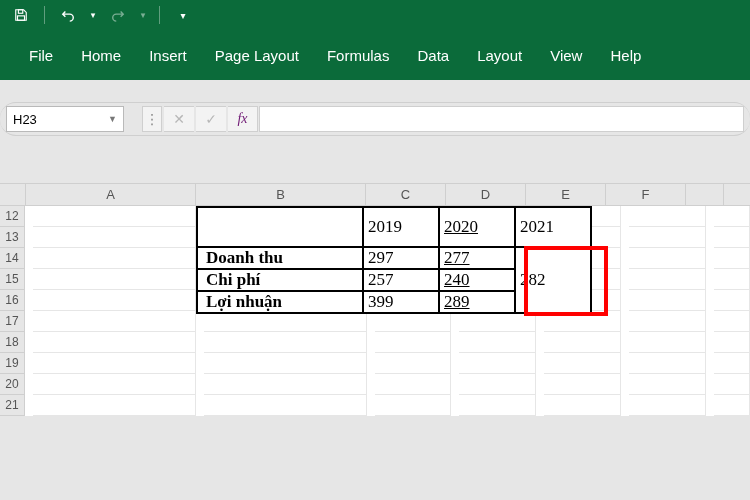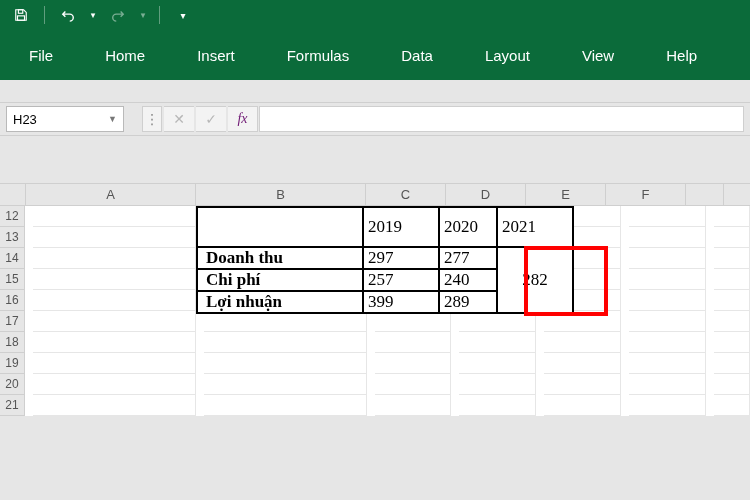--- a/index.html
+++ b/index.html
@@ -4,24 +4,24 @@
 <style>
   * { box-sizing: border-box; margin: 0; padding: 0; font-family: "Segoe UI", Arial, sans-serif; }
   body { background: #e6e6e6; width: 750px; height: 500px; overflow: hidden; user-select: none; }
 
   .titlebar { background: #0b6b3a; height: 30px; display: flex; align-items: center; padding: 0 8px; gap: 6px; }
   .qat-btn { width: 26px; height: 26px; display: flex; align-items: center; justify-content: center; color: #fff; }
   .qat-btn svg { width: 14px; height: 14px; fill: #fff; stroke: #fff; }
   .faded { opacity: .45; }
   .qat-sep { width: 1px; height: 18px; background: rgba(255,255,255,.35); margin: 0 4px; }
 
-  .ribbon-tabs { background: #0b6b3a; height: 50px; display: flex; align-items: center; gap: 44px; padding: 0 25px; color: #fff; font-size: 15px; }
+  .ribbon-tabs { background: #0b6b3a; height: 50px; display: flex; align-items: center; gap: 20px; padding: 0 25px; color: #fff; font-size: 15px; }
   .ribbon-tab { padding: 6px 4px; cursor: pointer; }
 
-  .formula-row { background: #e6e6e6; height: 34px; display: flex; align-items: center; border-top: 1px solid #cfcfcf; border-bottom: 1px solid #cfcfcf; margin-top: 22px; }
+  .formula-row { background: #e6e6e6; height: 34px; display: flex; align-items: center; border-top: 1px solid #cfcfcf; border-bottom: 1px solid #cfcfcf; margin-top: 22px; border-radius: 16px; }
   .name-box { background: #fff; border: 1px solid #b9b9b9; height: 26px; width: 118px; margin-left: 6px; display: flex; align-items: center; padding: 0 6px; font-size: 13px; justify-content: space-between; }
   .name-box .caret { font-size: 9px; color: #777; }
   .fn-bar { display: flex; align-items: center; margin-left: 18px; gap: 2px; }
   .fn-dots { height: 26px; width: 20px; display: flex; align-items: center; justify-content: center; color: #888; font-size: 14px; border: 1px solid #cfcfcf; background: #f3f3f3; }
   .fn-btn { height: 26px; width: 30px; display: flex; align-items: center; justify-content: center; color: #b7b7b7; border-top: 1px solid #cfcfcf; border-bottom: 1px solid #cfcfcf; background: #f3f3f3; font-size: 14px; }
   .fn-btn.fx { font-style: italic; font-family: "Times New Roman", serif; color: #701a75; border-right: 1px solid #cfcfcf; }
   .fbar-input { flex: 1; height: 26px; background: #fff; border: 1px solid #cfcfcf; margin-left: 1px; margin-right: 6px; }
 
   .spacer-strip { height: 48px; background: #e6e6e6; border-bottom: 1px solid #cfcfcf; }
 
@@ -35,21 +35,21 @@
 
   
   .cA { width: 170px; } .cB { width: 170px; } .cC { width: 80px; } .cD { width: 80px; } .cE { width: 80px; } .cF { width: 80px; } .cG { width: 38px; }
 
   .overlay-table { position: absolute; left: 196px; top: 22px;  }
   .ot { border-collapse: collapse; }
   .ot td { border: 2px solid #000; font-family: "Times New Roman", serif; font-size: 17px; padding: 0 4px; background: #fff; }
   .ot .hdr { height: 40px; vertical-align: middle; }
   .ot .lbl { font-weight: bold; }
   .ot .rcell { height: 21px; }
-  .ot .b0 { width: 166px; padding-left: 8px; } .ot .c0 { width: 76px; } .ot .d0 { width: 58px; } .ot .e0 { width: 76px; }
+  .ot .b0 { width: 166px; padding-left: 8px; } .ot .c0 { width: 76px; } .ot .d0 { width: 76px; text-decoration: underline; } .ot .e0 { width: 76px; }
 
   .highlight-frame { position: absolute; border: 4px solid #ff0000; pointer-events:none; }
 </style>
 </head>
 <body>
 
 <div class="titlebar">
   <div class="qat-btn">
     <svg viewBox="0 0 16 16">
         <path d="M2 2h9l3 3v9H2z" fill="none" stroke-width="1.3"></path>
@@ -71,20 +71,21 @@
   </div>
   <div class="qat-btn faded" style="width:12px;font-size:9px;">▾</div>
   <div class="qat-sep"></div>
   <div class="qat-btn" style="font-size:10px;">▾</div>
 </div>
 
 <div class="ribbon-tabs">
   <div class="ribbon-tab">File</div>
   <div class="ribbon-tab">Home</div>
   <div class="ribbon-tab">Insert</div>
+  <div class="ribbon-tab">Page Layout</div>
   <div class="ribbon-tab">Formulas</div>
   <div class="ribbon-tab">Data</div>
   <div class="ribbon-tab">Layout</div>
   <div class="ribbon-tab">View</div>
   <div class="ribbon-tab">Help</div>
 </div>
 
 <div class="formula-row">
   <div class="name-box">
     <span>H23</span>
@@ -222,21 +223,21 @@
           <tr>
         <td class="b0 hdr"></td>
         <td class="c0 hdr">2019</td>
         <td class="d0 hdr">2020</td>
         <td class="e0 hdr">2021</td>
       </tr>
       <tr>
         <td class="b0 rcell lbl">Doanh thu</td>
         <td class="c0 rcell">297</td>
         <td class="d0 rcell">277</td>
-        <td class="e0" rowspan="3" style="text-align:center;vertical-align:middle;">282</td>
+        <td class="e0" rowspan="3" style="text-align:left;vertical-align:middle;">282</td>
       </tr>
       <tr>
         <td class="b0 rcell lbl">Chi phí</td>
         <td class="c0 rcell">257</td>
         <td class="d0 rcell">240</td>
       </tr>
       <tr>
         <td class="b0 rcell lbl">Lợi nhuận</td>
         <td class="c0 rcell">399</td>
         <td class="d0 rcell">289</td>

